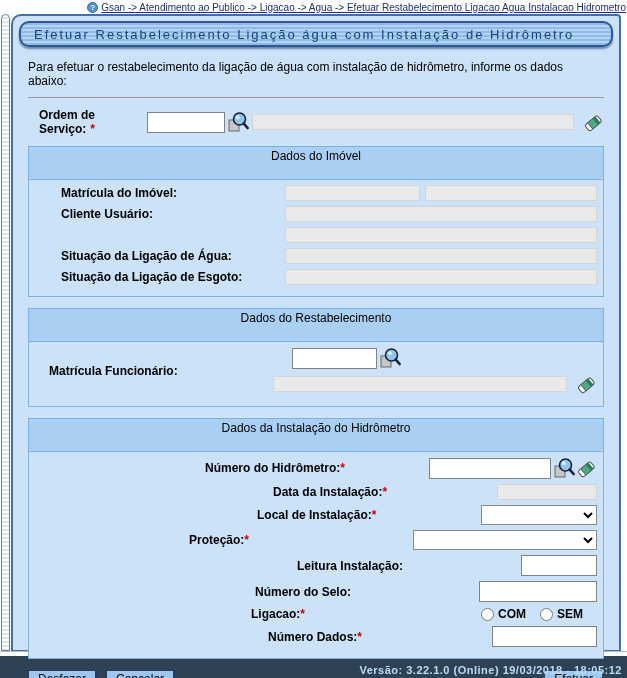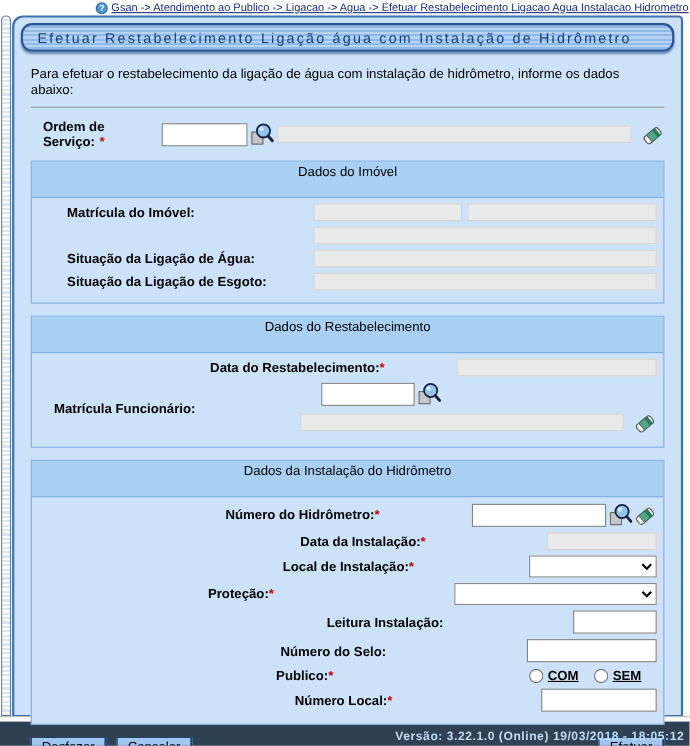--- a/index.html
+++ b/index.html
@@ -113,21 +113,21 @@
   .func-input { width:85px; margin-left:19px; margin-right:2px; }
   .func-eraser { margin-left:8px; }
 
   .hid-input { width:122px; margin-right:2px; }
   .dd-local { width:116px; }
   .dd-protecao { width:184px; }
   .in-leitura { width:76px; }
   .in-selo { width:118px; }
   .in-lacre { width:105px; }
 
-  .radio-group { display:flex; align-items:center; margin-left:6px;text-decoration:underline; }
+  .radio-group { display:flex; align-items:center; margin-left:6px; }
   .radio-group input[type=radio] { width:13px; height:13px; margin:0 4px 0 0; }
   .radio-label { font-weight:bold; font-size:12px; margin-right:14px; }
 
   
   .actions { display:flex; padding:0 9px; margin-top:auto; margin-bottom:6px; gap:9px; }
   button.btn {
     background:#9fc6ee; color:#000;
     border:1px solid #223f63; border-right-width:2px; border-bottom-width:2px;
     font-size:12px; font-family:"Liberation Sans",sans-serif;
     height:18px; padding:0 9px; cursor:pointer;
@@ -188,38 +188,38 @@
     </div>
 
     <div class="box">
       <div class="box-header">Dados do Imóvel</div>
       <div class="row">
         <span class="lbl">Matrícula do Imóvel:</span>
         <span class="ro ro-m1"></span>
         <span class="ro ro-m2"></span>
       </div>
       <div class="row">
+        <span class="lbl">Cliente Usuário:</span>
+        <span class="ro ro-full"></span>
+      </div>
+      <div class="row">
         <span class="ro ro-full"></span>
       </div>
       <div class="row">
         <span class="lbl">Situação da Ligação de Água:</span>
         <span class="ro ro-full"></span>
       </div>
       <div class="row">
         <span class="lbl">Situação da Ligação de Esgoto:</span>
         <span class="ro ro-full"></span>
       </div>
     </div>
 
     <div class="box">
       <div class="box-header">Dados do Restabelecimento</div>
-      <div class="row">
-        <span class="lbl"><span>Data do Restabelecimento:</span><span class="req">*</span></span>
-        <span class="ro ro-data-rest"></span>
-      </div>
       <div class="row">
         <span class="lbl">Matrícula Funcionário:</span>
         <div class="func-stack">
           <div class="line">
             <input class="txt func-input" type="text" value="" style="">
             <button class="icon-btn">
               <svg width="22" height="22" viewBox="0 0 22 22">
                 <rect x="2" y="9" width="10" height="11" fill="#c6c6c6" stroke="#666" stroke-width="1"></rect>
                 <circle cx="12.5" cy="8" r="6" fill="#8ec4ef" stroke="#16213a" stroke-width="1.6"></circle>
                 <circle cx="10.8" cy="6.2" r="2" fill="#d8edfc" stroke="none"></circle>
@@ -280,30 +280,30 @@
       </div>
       <div class="row">
         <span class="lbl">Leitura Instalação:</span>
         <input class="txt in-leitura" type="text" value="" style="">
       </div>
       <div class="row">
         <span class="lbl">Número do Selo:</span>
         <input class="txt in-selo" type="text" value="" style="">
       </div>
       <div class="row">
-        <span class="lbl"><span>Publico:</span><span class="req">*</span></span>
+        <span class="lbl"><span>Ligacao:</span><span class="req">*</span></span>
         <div class="radio-group">
           <input type="radio" name="cavalete" style="">
           <span class="radio-label">COM</span>
           <input type="radio" name="cavalete" style="">
           <span class="radio-label">SEM</span>
         </div>
       </div>
       <div class="row">
-        <span class="lbl"><span>Número Local:</span><span class="req">*</span></span>
+        <span class="lbl"><span>Número Dados:</span><span class="req">*</span></span>
         <input class="txt in-lacre" type="text" value="" style="">
       </div>
     </div>
 
     <div class="actions">
       <button class="btn">Desfazer</button>
       <button class="btn">Cancelar</button>
       <button class="btn btn-efetuar">Efetuar</button>
     </div>
 

